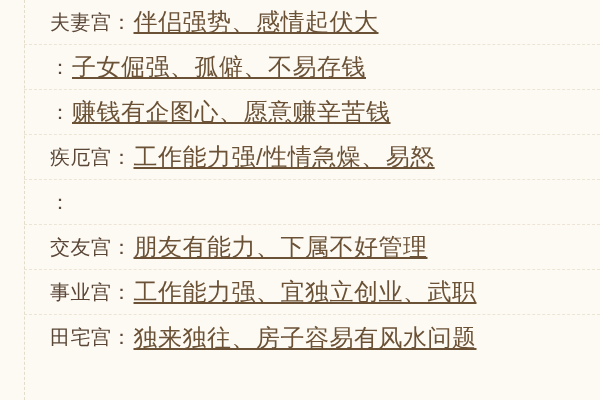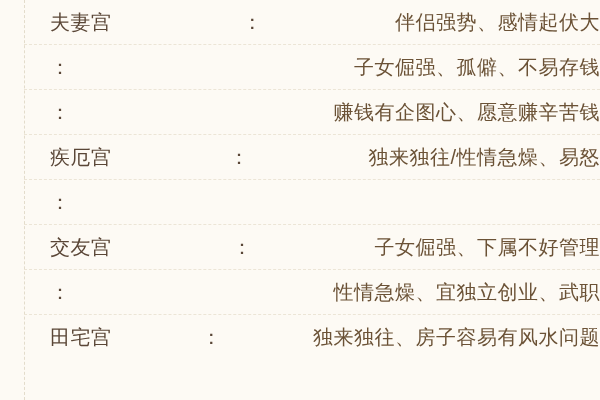--- a/index.html
+++ b/index.html
@@ -38,41 +38,41 @@
     flex-direction: column;
     justify-content: flex-start;
   }
   .row {
     height: 45px;
     display: flex;
     align-items: center;
     padding-left: 26px;
     box-sizing: border-box;
     border-bottom: 1px dashed #ece5d6;
-    justify-content: space-between;
   }
   .row:last-child {
     border-bottom: none;
   }
   .palace {
     color: #5a4636;
     font-size: 20px;
     letter-spacing: 0.5px;
     white-space: nowrap;
   }
   .sep {
     color: #5a4636;
     font-size: 20px;
     padding-right: 2px;
   }
   .desc {
     color: #6b5236;
-    font-size: 20px;
+    font-size: 24px;
     letter-spacing: 0.5px;
     white-space: nowrap;
+    text-decoration: underline;
   }
 </style>
 </head>
 <body>
 
 <div class="page">
   <div class="left-rule"></div>
   <div class="list">
 
     <div class="row">
@@ -87,36 +87,37 @@
     </div>
 
     <div class="row">
       <span class="sep">：</span>
       <span class="desc">赚钱有企图心、愿意赚辛苦钱</span>
     </div>
 
     <div class="row">
       <span class="palace">疾厄宫</span>
       <span class="sep">：</span>
-      <span class="desc">独来独往/性情急燥、易怒</span>
+      <span class="desc">工作能力强/性情急燥、易怒</span>
     </div>
 
     <div class="row">
       <span class="sep">：</span>
     </div>
 
     <div class="row">
       <span class="palace">交友宫</span>
       <span class="sep">：</span>
-      <span class="desc">子女倔强、下属不好管理</span>
+      <span class="desc">朋友有能力、下属不好管理</span>
     </div>
 
     <div class="row">
+      <span class="palace">事业宫</span>
       <span class="sep">：</span>
-      <span class="desc">性情急燥、宜独立创业、武职</span>
+      <span class="desc">工作能力强、宜独立创业、武职</span>
     </div>
 
     <div class="row">
       <span class="palace">田宅宫</span>
       <span class="sep">：</span>
       <span class="desc">独来独往、房子容易有风水问题</span>
     </div>
 
   </div>
 </div>

